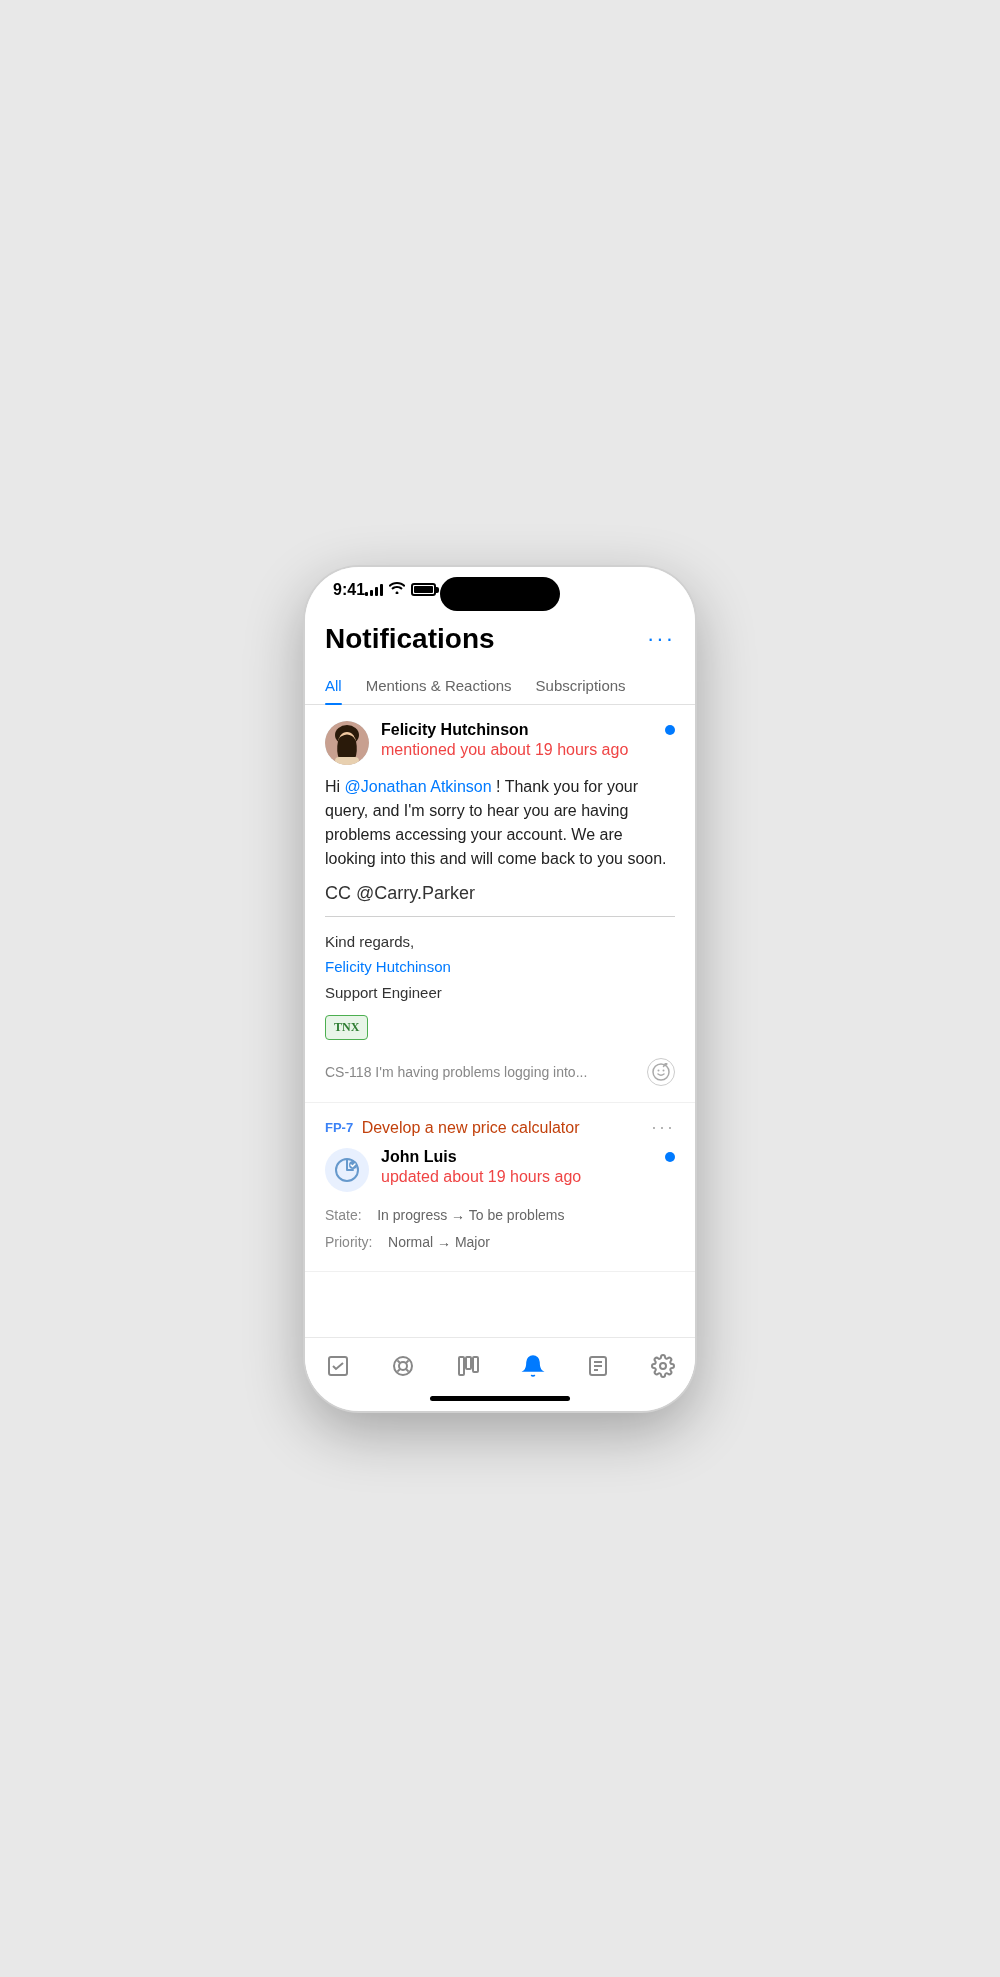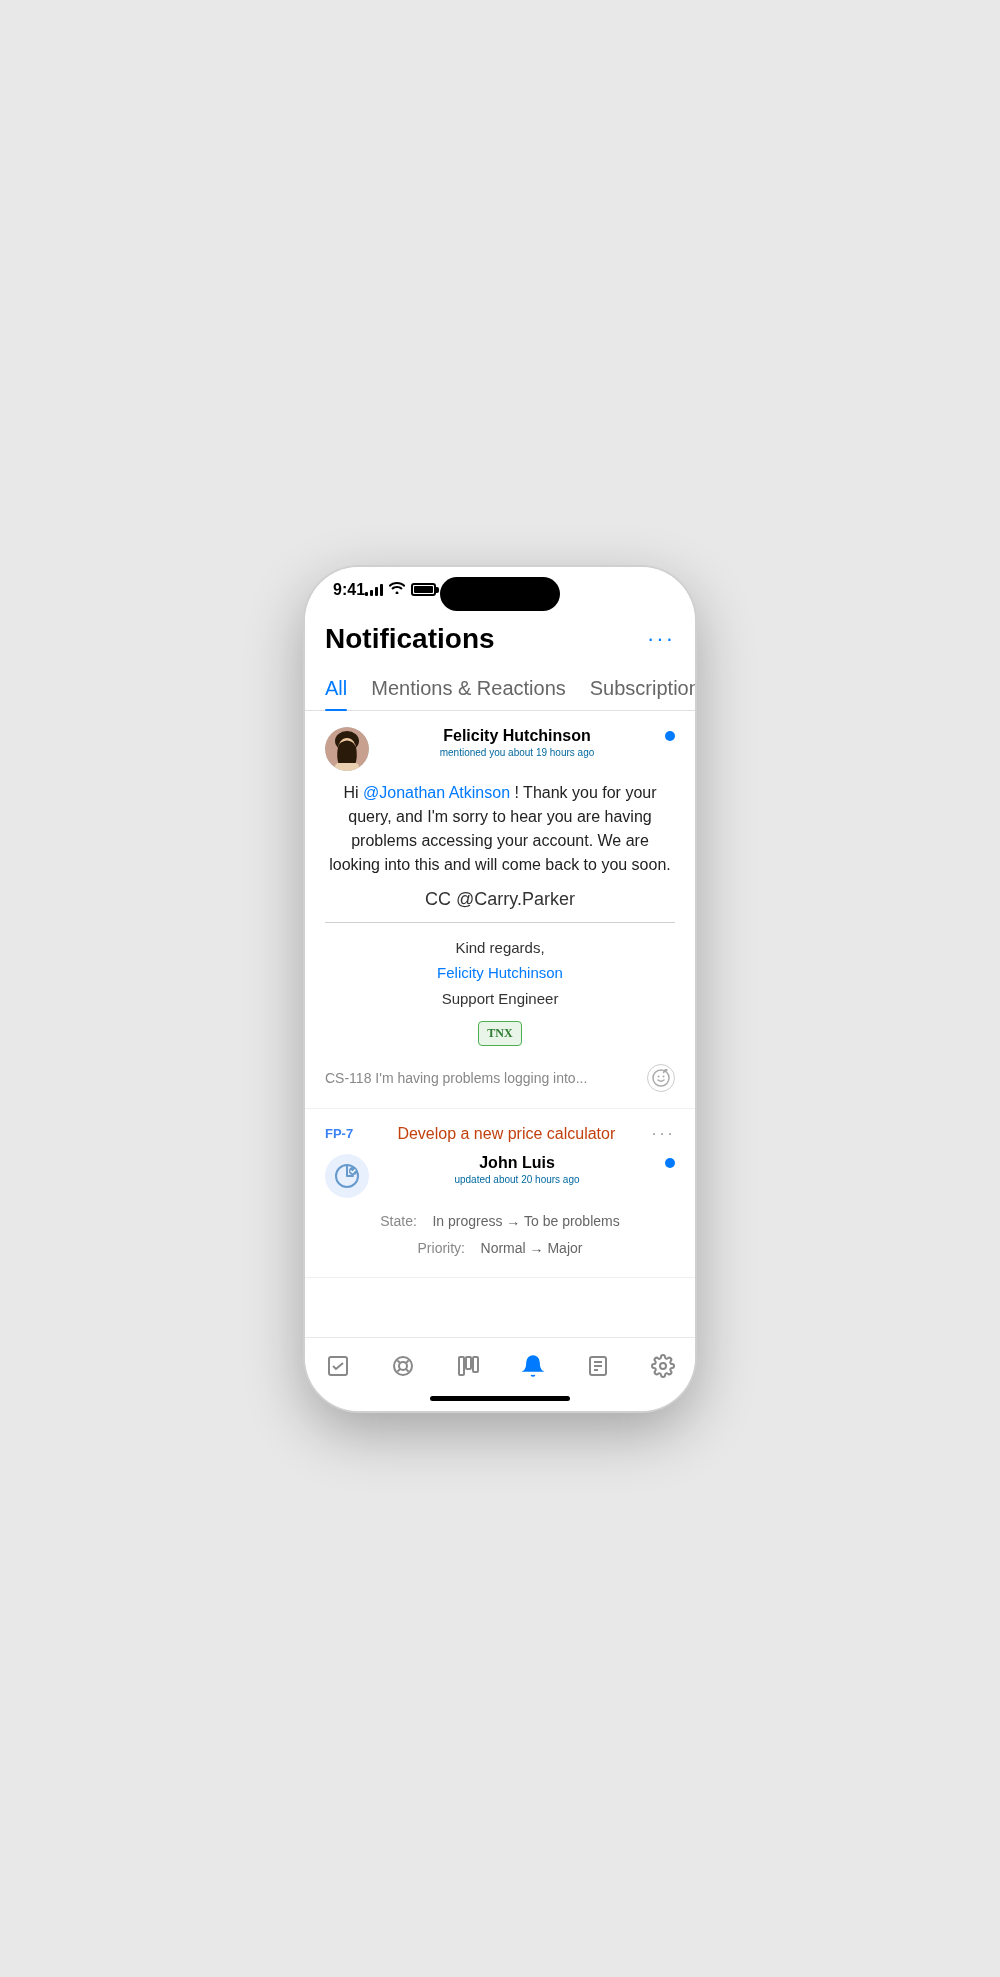--- a/index.html
+++ b/index.html
@@ -142,21 +142,20 @@
       left: 50%;
       transform: translateX(-50%);
     }
 
     
     .app-content {
       flex: 1;
       overflow-y: auto;
       display: flex;
       flex-direction: column;
-      text-align: center;
     }
 
     
     .app-header {
       display: flex;
       justify-content: space-between;
       align-items: center;
       padding: 16px 20px 12px;
     }
 
@@ -177,21 +176,21 @@
     .tabs {
       display: flex;
       padding: 0 20px;
       border-bottom: 1px solid #e0e0e0;
       gap: 24px;
       flex-shrink: 0;
     }
 
     .tab {
       padding: 10px 0;
-      font-size: 20px;
+      font-size: 15px;
       color: #666;
       cursor: pointer;
       position: relative;
       white-space: nowrap;
     }
 
     .tab.active {
       color: #007AFF;
       font-weight: 500;
     }
@@ -246,22 +245,22 @@
       flex: 1;
     }
 
     .notif-name {
       font-size: 16px;
       font-weight: 600;
       color: #000;
     }
 
     .notif-time {
-      font-size: 10px;
-      color: #0369a1;
+      font-size: 16px;
+      color: #ef4444;
       margin-top: 2px;
     }
 
     .unread-dot {
       width: 10px;
       height: 10px;
       background: #007AFF;
       border-radius: 50%;
       flex-shrink: 0;
       margin-top: 4px;
@@ -526,21 +525,21 @@
           <div class="avatar-icon-container">
             <svg width="26" height="26" viewBox="0 0 26 26" fill="none">
               <circle cx="13" cy="13" r="11" stroke="#6699cc" stroke-width="2" fill="none"></circle>
               <path d="M13 3 L13 13 L19 13" stroke="#6699cc" stroke-width="2" stroke-linecap="round" stroke-linejoin="round"></path>
               <circle cx="19" cy="8" r="4" fill="#6699cc"></circle>
               <path d="M17 8 L18.5 9.5 L21 7" stroke="white" stroke-width="1.5" stroke-linecap="round" stroke-linejoin="round"></path>
             </svg>
           </div>
           <div class="notif-meta">
             <div class="notif-name">John Luis</div>
-            <div class="notif-time">updated about 20 hours ago</div>
+            <div class="notif-time">updated about 19 hours ago</div>
           </div>
           <div class="unread-dot"></div>
         </div>
 
         <div class="state-change">
           <div>
             <span class="state-label">State:</span>
             &nbsp;&nbsp;
             <span>In progress</span>
             <span class="state-arrow"> → </span>

